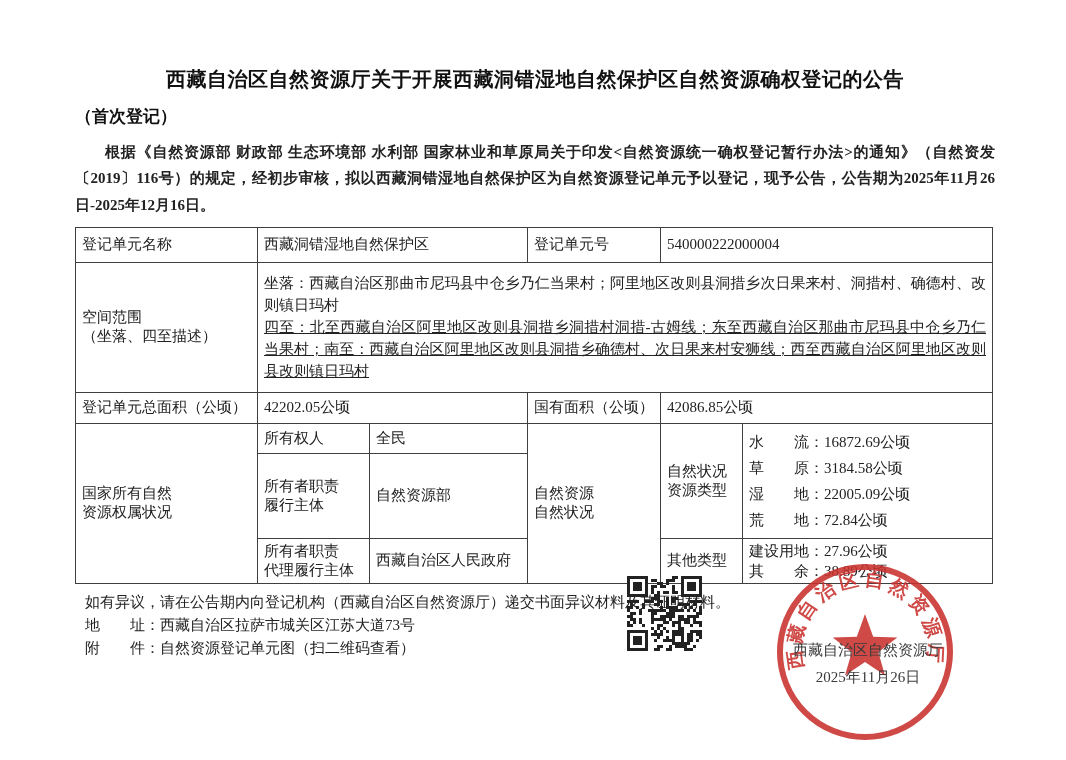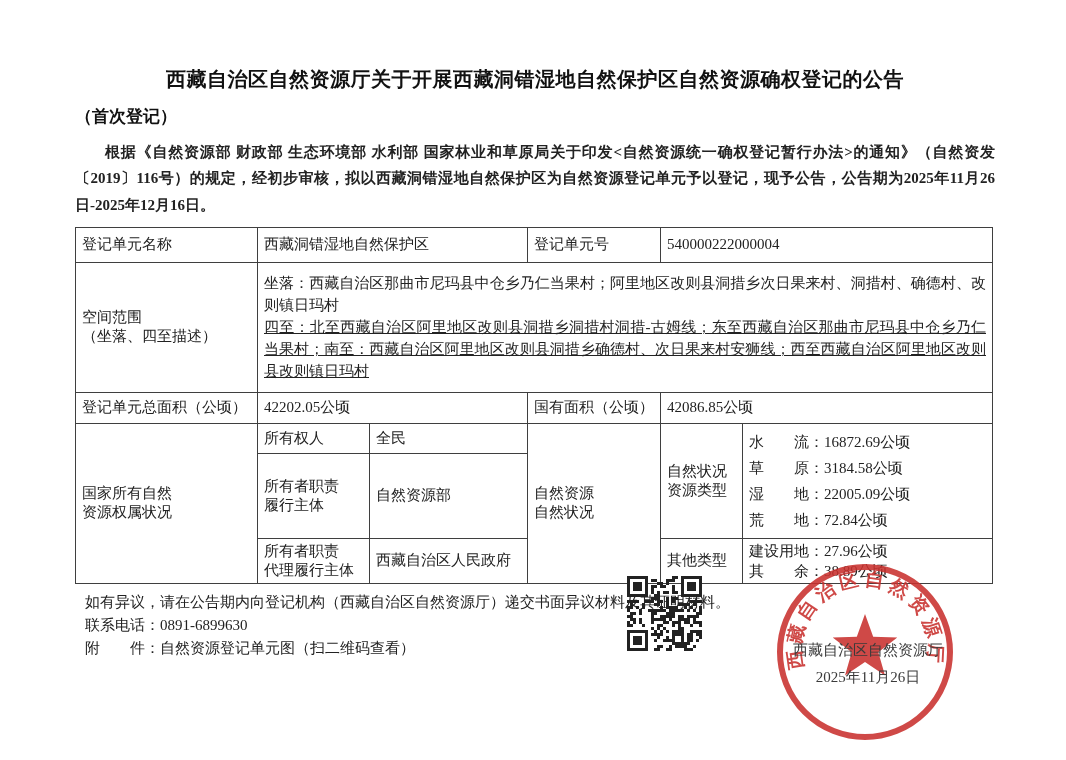--- a/index.html
+++ b/index.html
@@ -151,21 +151,21 @@
         <td class="left res-lines-sm">
           <div>建设用地：27.96公顷</div>
           <div>其　　余：38.89公顷</div>
         </td>
       </tr>
     </tbody>
       </table>
 
     <div class="footer-block">
       <div>如有异议，请在公告期内向登记机构（西藏自治区自然资源厅）递交书面异议材料及其证明材料。</div>
-      <div>联系电话：0891-6899630</div>
+      <div>地　　址：西藏自治区拉萨市城关区江苏大道73号</div>
       <div>附　　件：自然资源登记单元图（扫二维码查看）</div>
     </div>
   </div>
 
   <svg class="qr" id="qr-svg" viewBox="0 0 75 75">
       <rect x="45" y="0" width="3" height="3" fill="#222"></rect>
       <rect x="48" y="0" width="3" height="3" fill="#222"></rect>
       <rect x="24" y="3" width="3" height="3" fill="#222"></rect>
       <rect x="27" y="3" width="3" height="3" fill="#222"></rect>
       <rect x="39" y="3" width="3" height="3" fill="#222"></rect>

